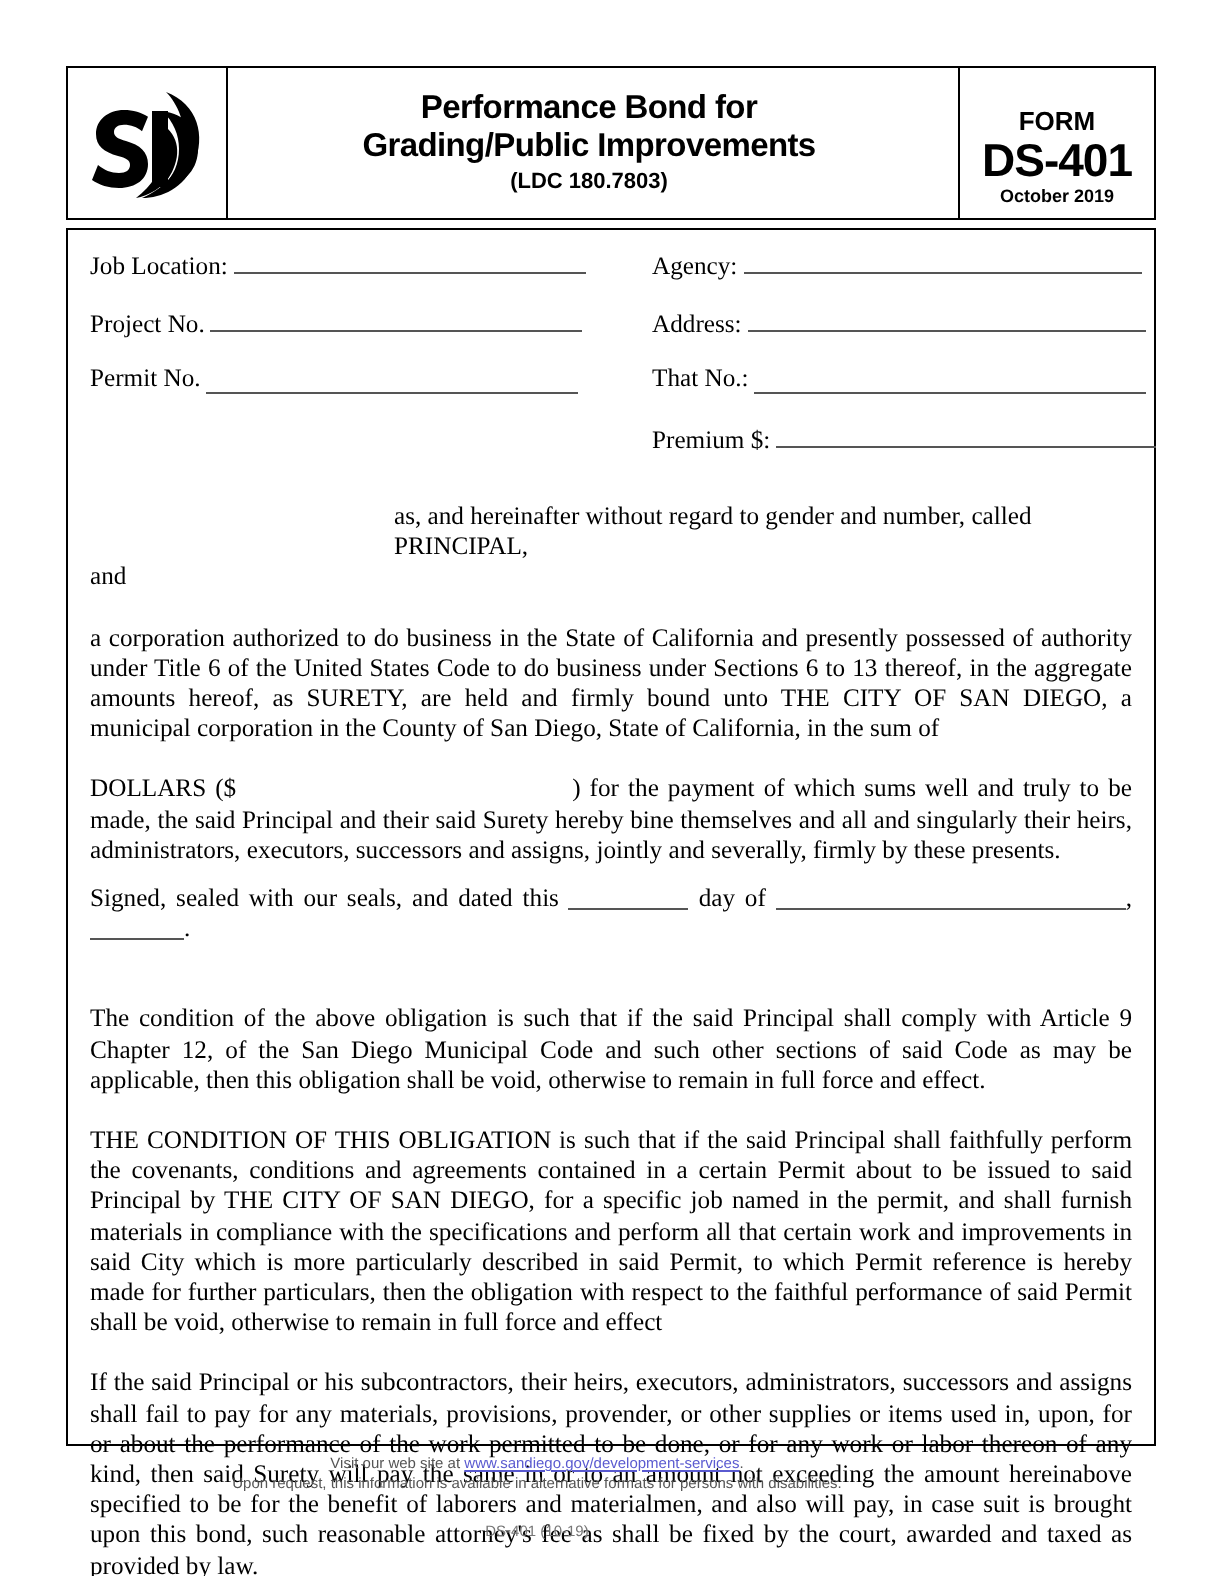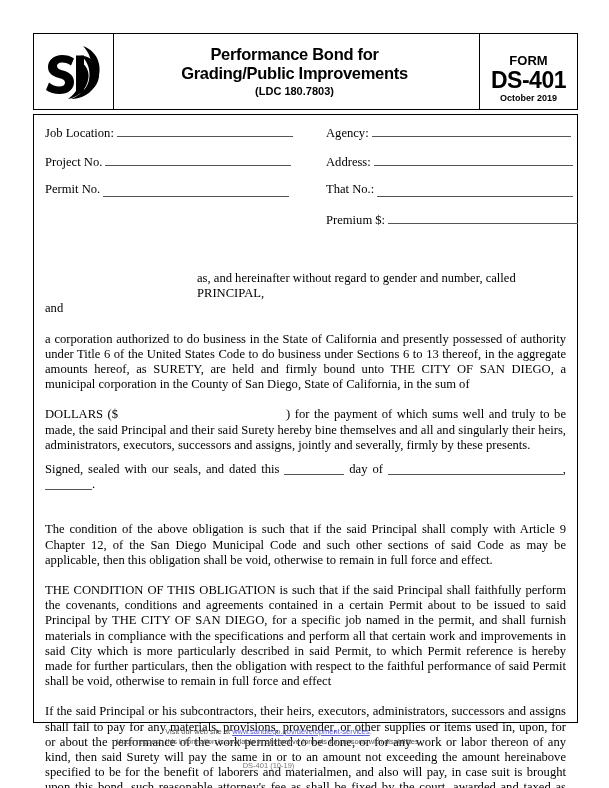--- a/index.html
+++ b/index.html
@@ -172,21 +172,21 @@
   }
   .gap-s { height: 9px; }
   .gap-m { height: 15px; }
   .gap-xl { height: 31px; }
 
   .principal-line {
     margin: 0;
     font-size: 12.6px;
     line-height: 15.2px;
   }
-  .principal-indent { padding-left: 152px; margin-top: 20px; }
+  .principal-indent { padding-left: 152px; }
 
   .inline-blank-sm {
     display: inline-block;
     width: 60px;
     border-bottom: 1px solid #555;
     vertical-align: -2px;
   }
   .inline-blank-md {
     display: inline-block;
     width: 175px;

